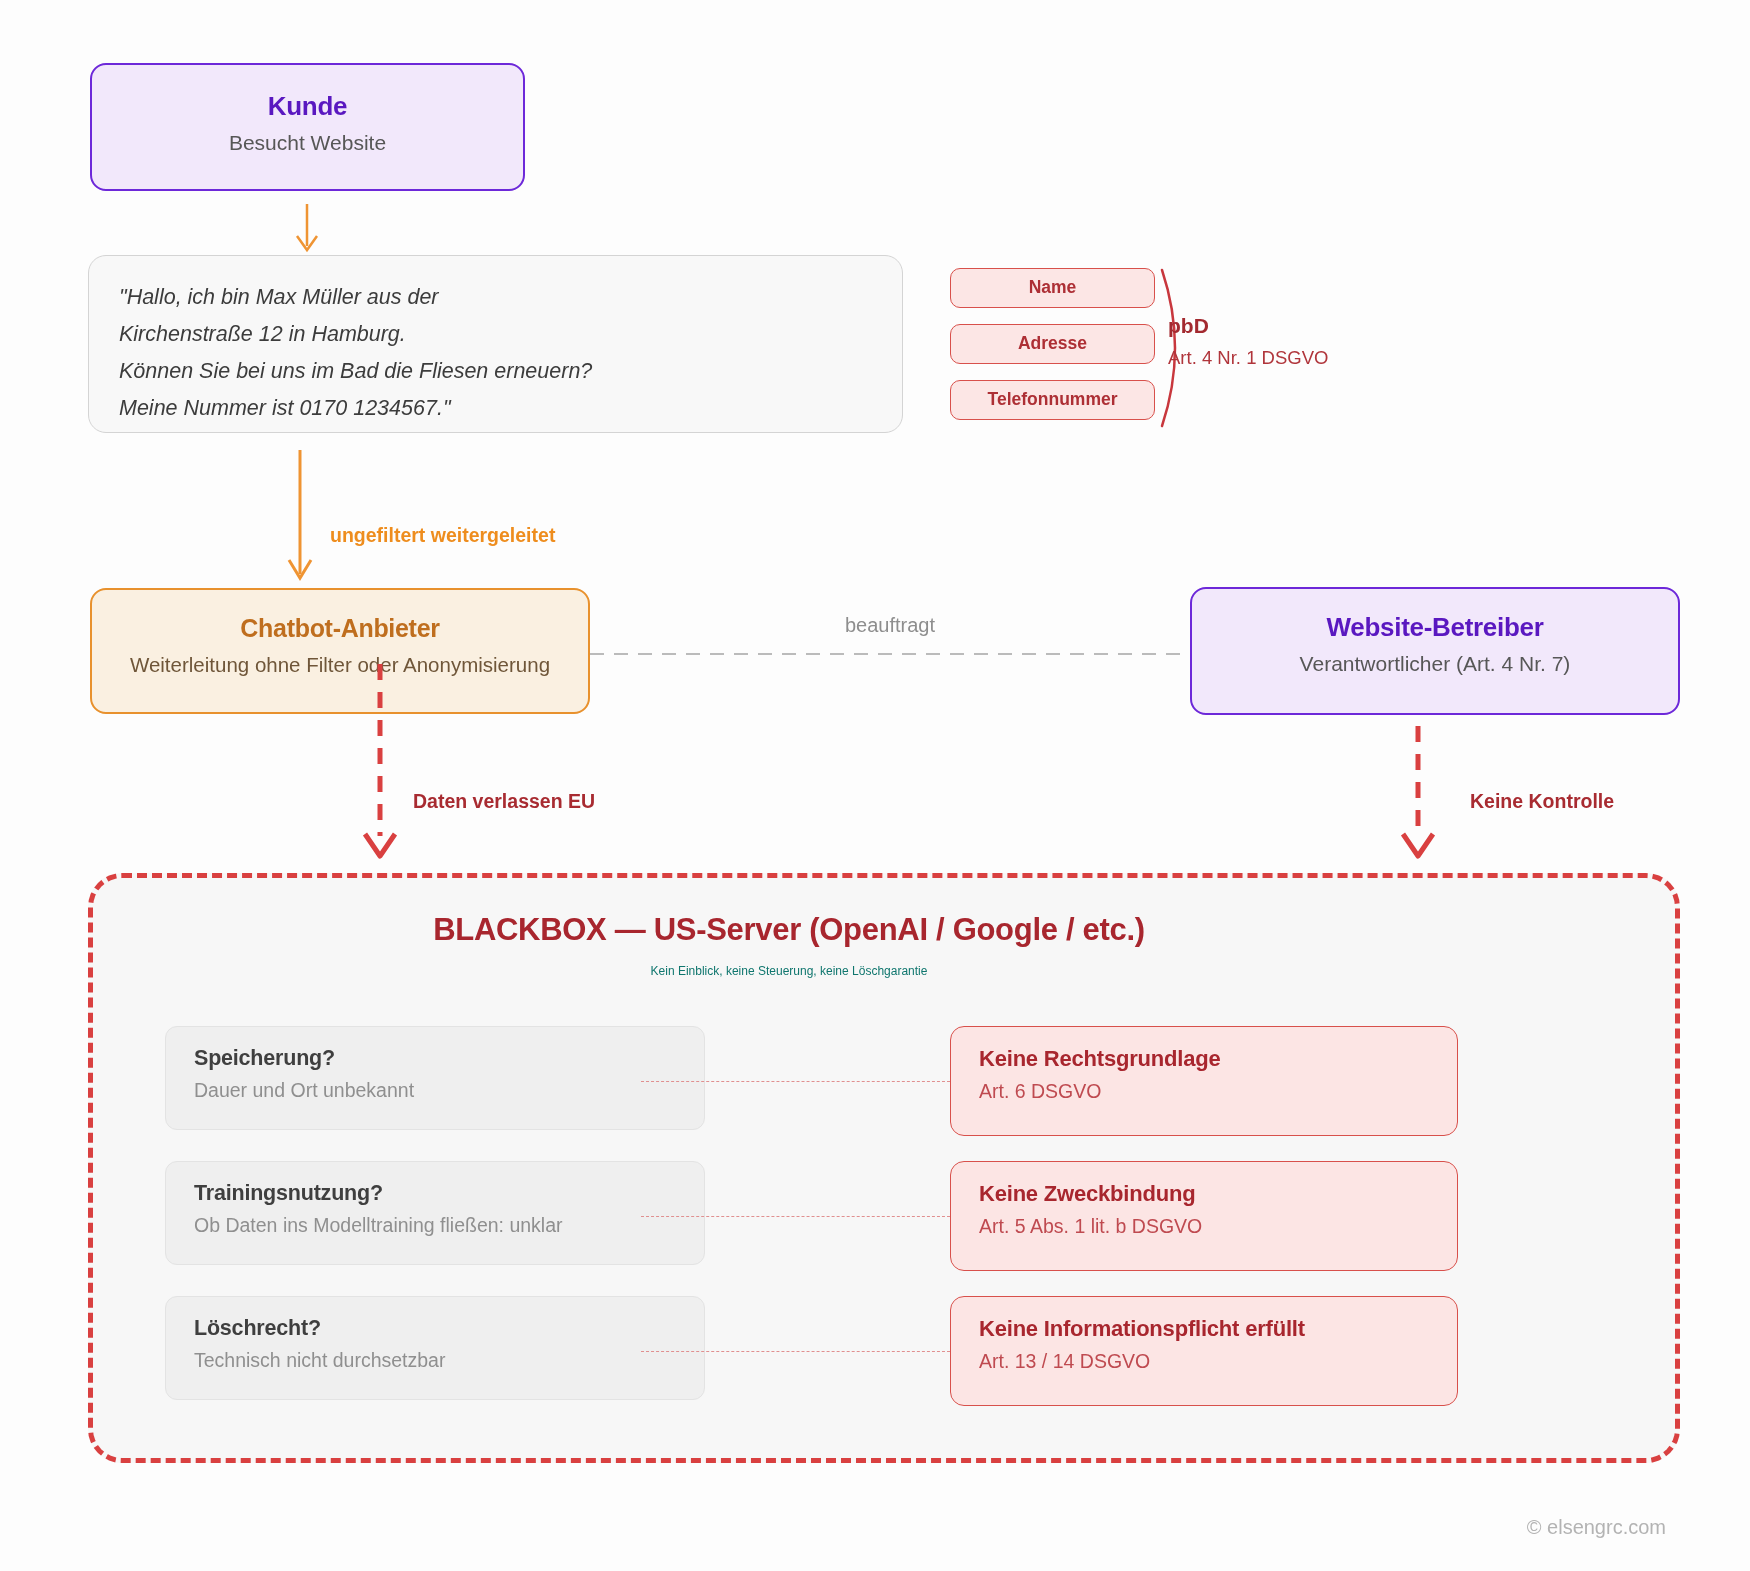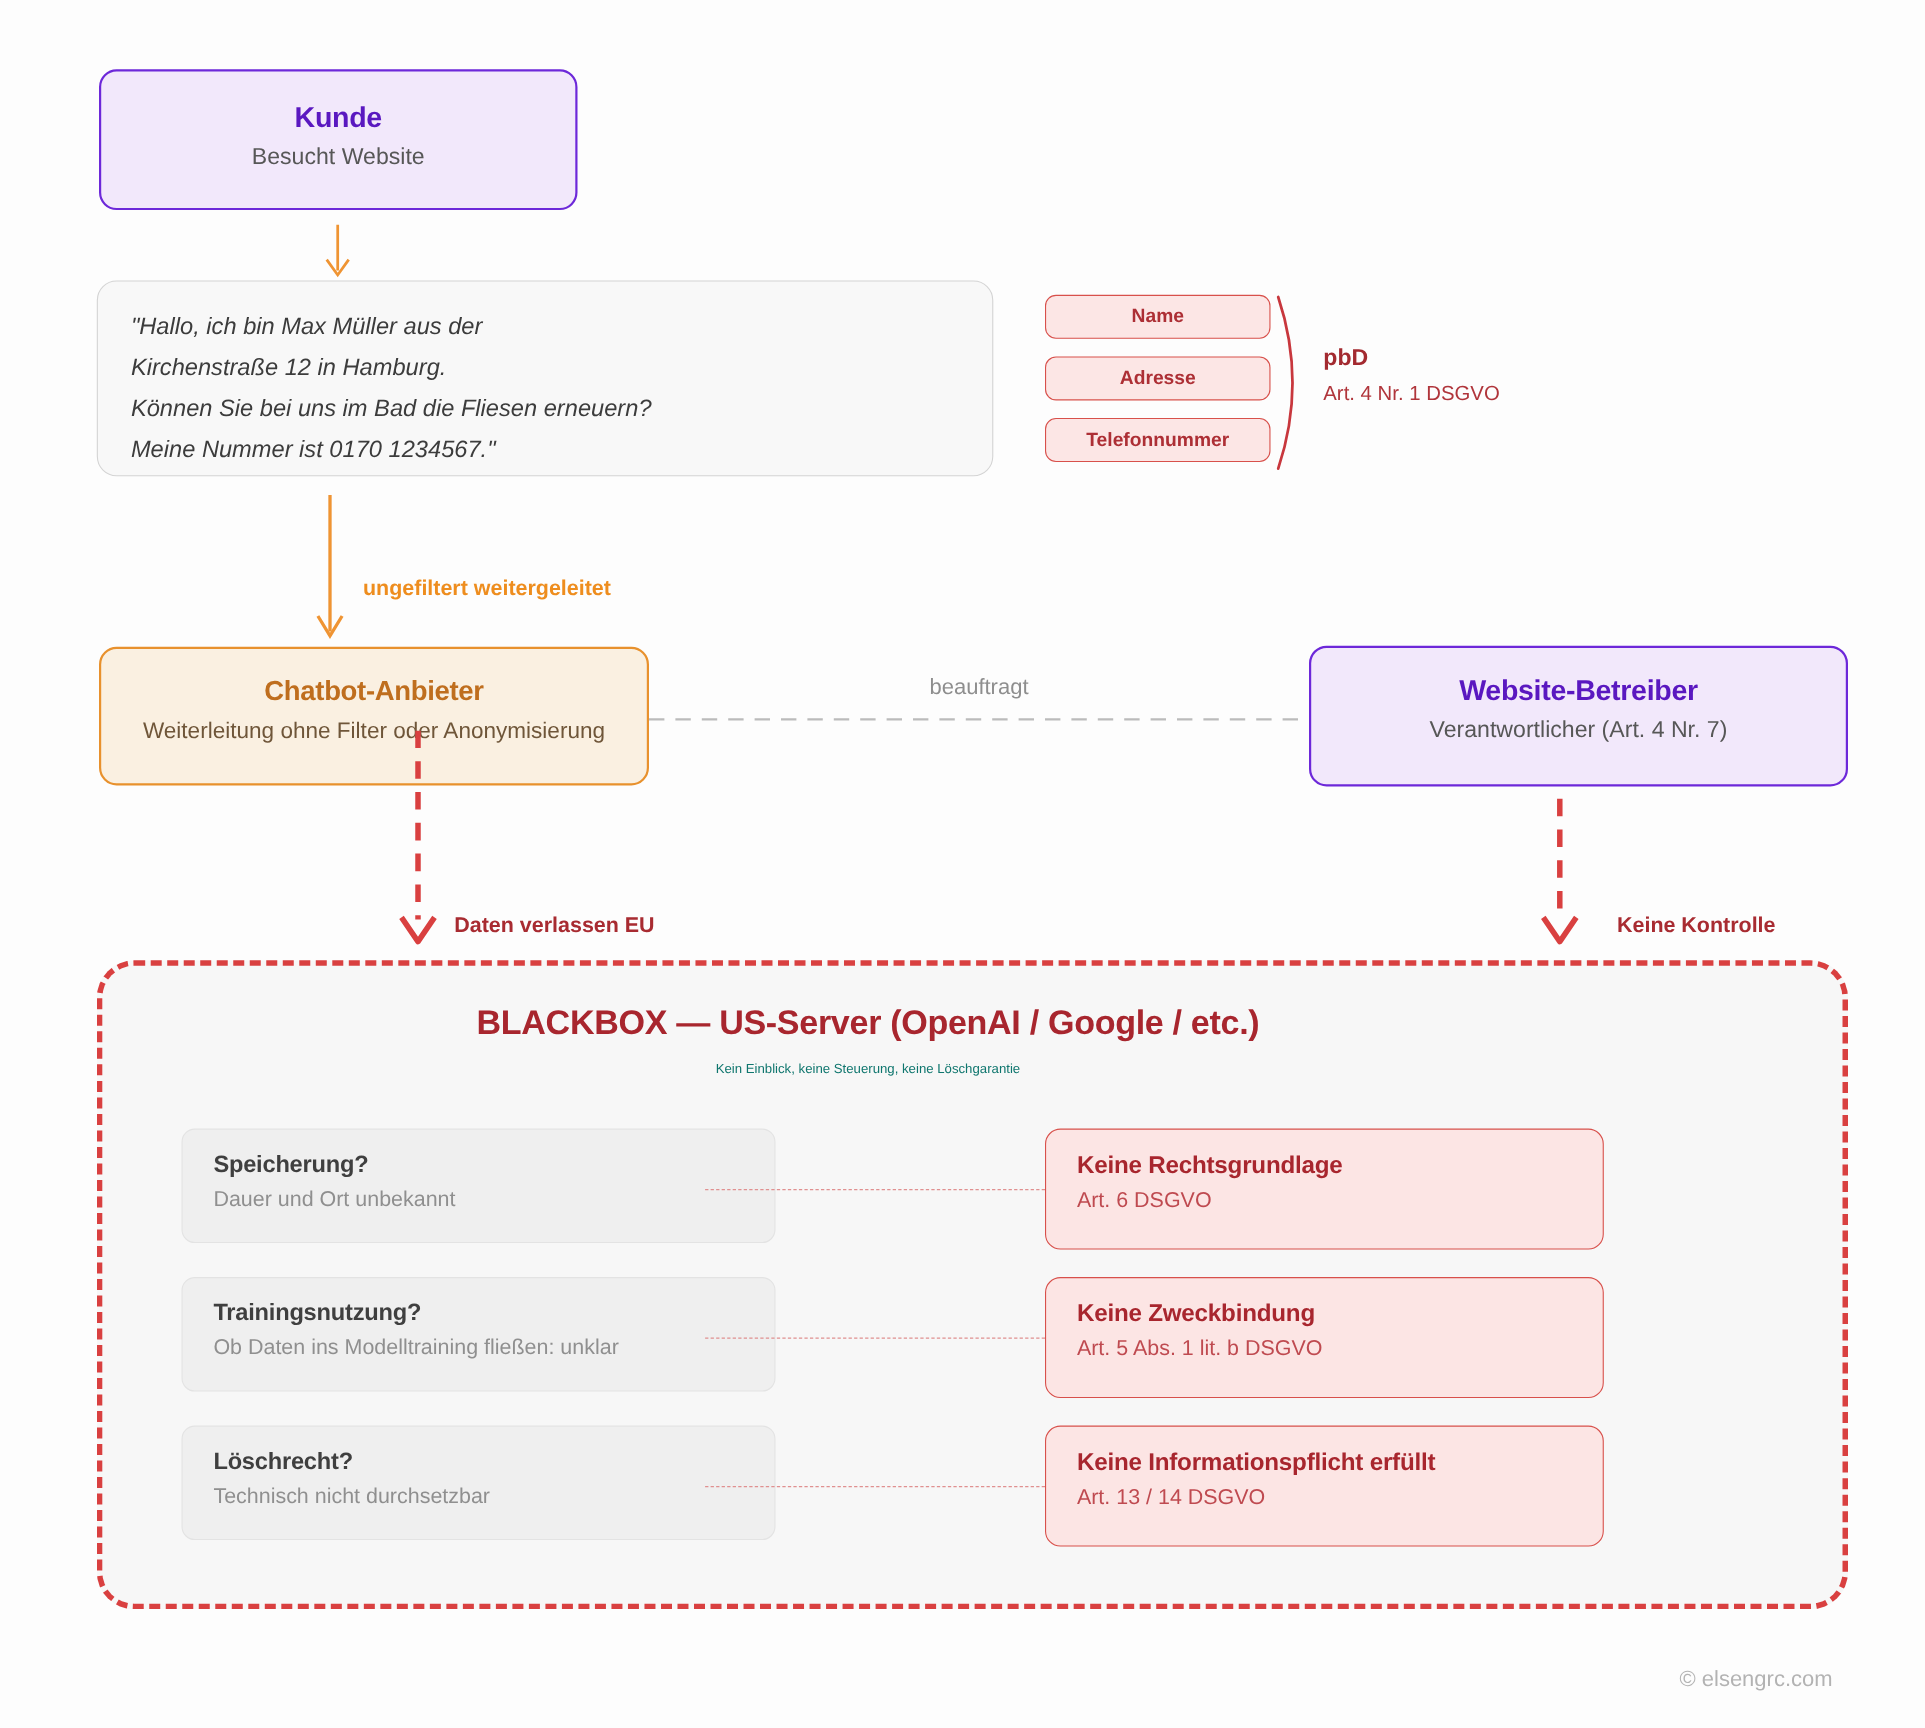--- a/index.html
+++ b/index.html
@@ -17,28 +17,28 @@
   .sub-gray{color:#575757;font-size:21px;margin-top:9px;}
   .sub-brown{color:#6f5639;font-size:20.5px;margin-top:10px;}
   
   .quote{position:absolute;left:88px;top:255px;width:815px;height:178px;box-sizing:border-box;
     background:#f8f8f8;border:1.5px solid #d4d4d4;border-radius:18px;padding:23px 10px 0 30px;}
   .quote div{font-style:italic;font-size:21.5px;line-height:37px;color:#3c3c3c;}
   
   .tag{position:absolute;left:950px;width:205px;height:40px;box-sizing:border-box;
     background:#fce6e5;border:1.5px solid #d8504b;border-radius:10px;
     text-align:center;line-height:37px;font-weight:bold;font-size:17.5px;color:#ad2f35;}
-  .pbd{position:absolute;left:1203px;top:314px;}
+  .pbd{position:absolute;left:1168px;top:314px;}
   .pbd-title{font-weight:bold;font-size:21px;color:#a32a30;}
   .pbd-sub{font-size:18.5px;color:#b0353b;margin-top:9px;}
   
   .lbl{position:absolute;white-space:nowrap;}
   .lbl-orange{font-weight:bold;font-size:19.5px;color:#ee8d1e;}
   .lbl-gray{font-size:20px;color:#8e8e8e;}
-  .lbl-red{font-weight:bold;font-size:19.5px;color:#a82b31;margin-top:40px;}
+  .lbl-red{font-weight:bold;font-size:19.5px;color:#a82b31;}
   
   .blackbox{position:absolute;left:88px;top:873px;width:1592px;height:590px;box-sizing:border-box;
     background:#f7f7f7;border:5px dashed #d94040;border-radius:34px;}
   .bb-title{position:absolute;left:0;right:190px;top:34px;text-align:center;
     font-weight:bold;font-size:31px;color:#a8262e;letter-spacing:-0.3px;}
   .bb-sub{position:absolute;left:0;right:190px;top:86px;text-align:center;font-size:12px;color:#0f766e;}
   .issue-q{position:absolute;left:72px;width:540px;height:104px;box-sizing:border-box;
     background:#efefef;border:1.5px solid #e3e3e3;border-radius:12px;padding:19px 0 16px 28px;}
   .q-title{font-weight:bold;font-size:21.5px;color:#3f3f3f;letter-spacing:-0.2px;}
   .q-sub{font-size:19.5px;color:#8f8f8f;margin-top:8px;}

